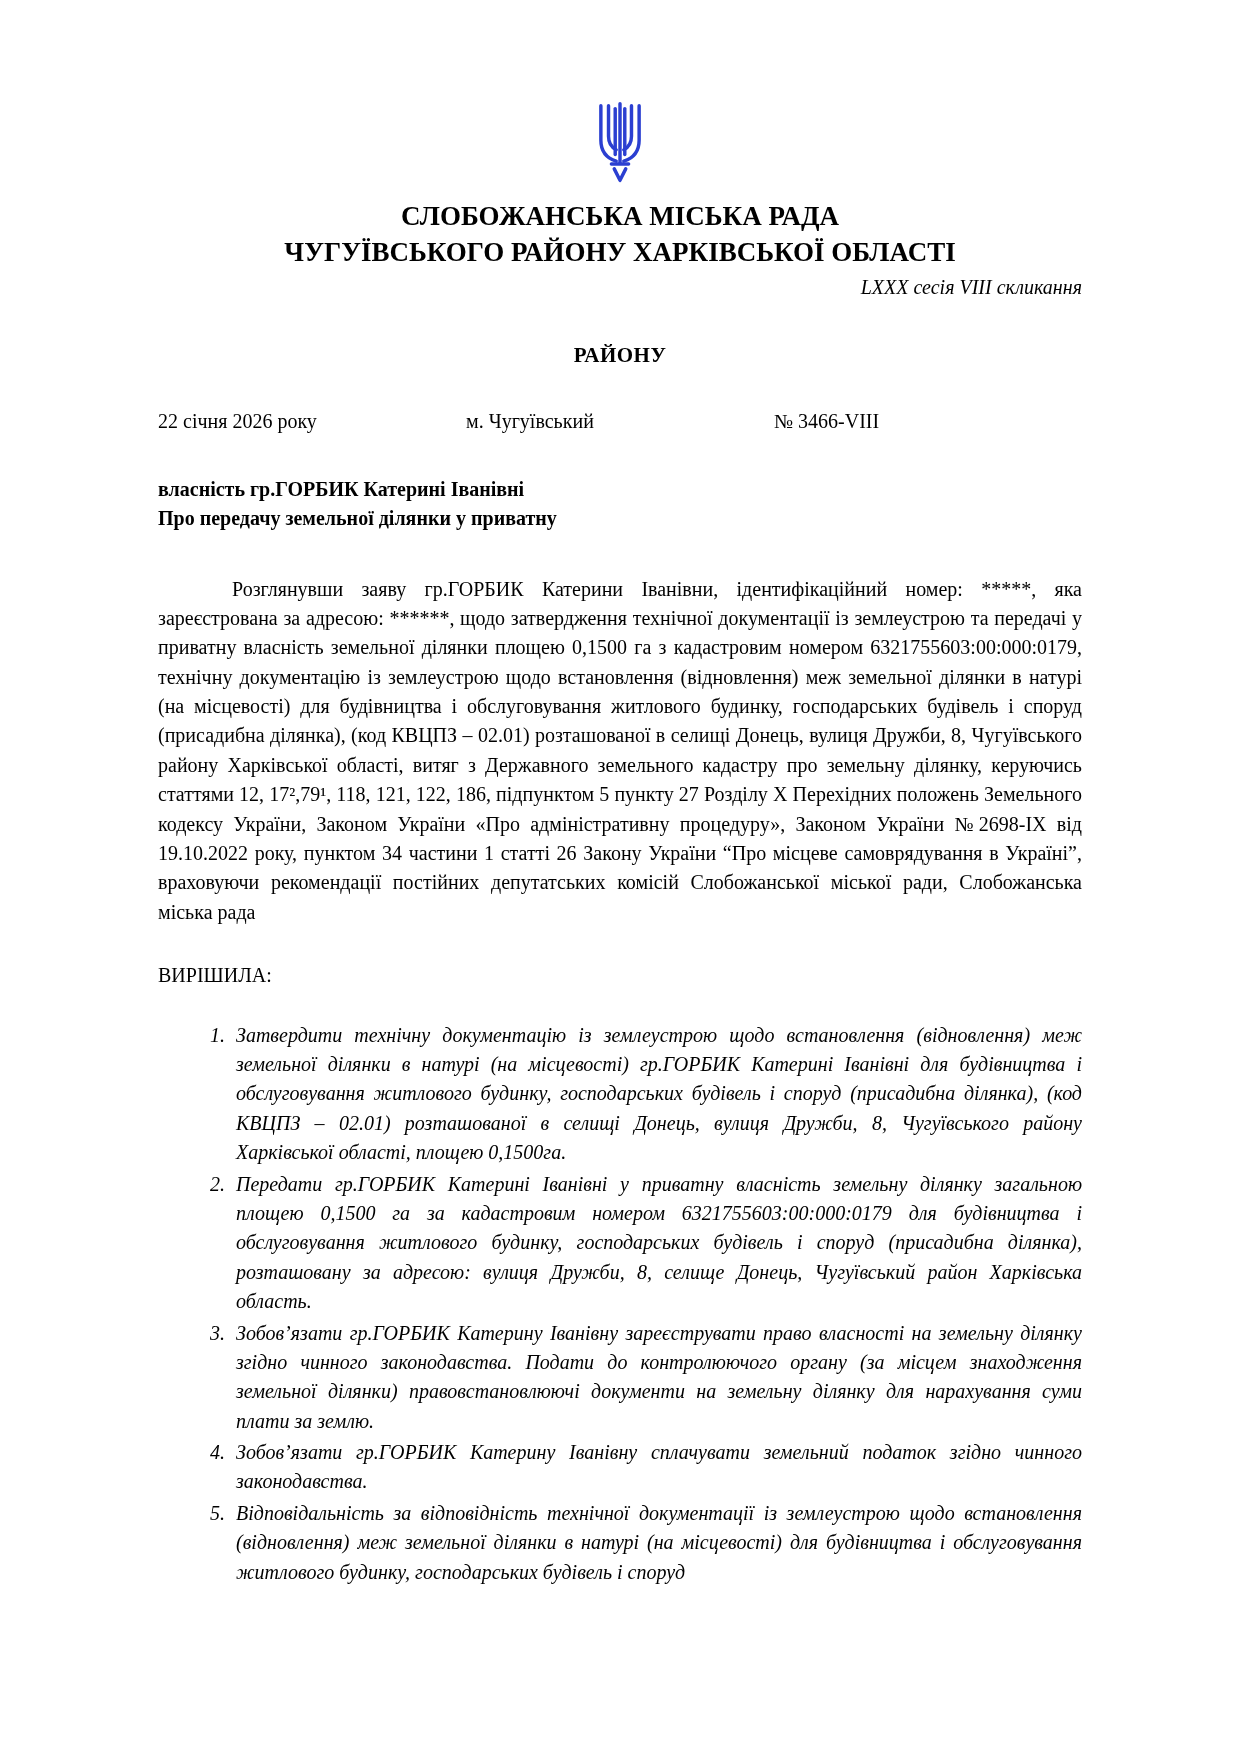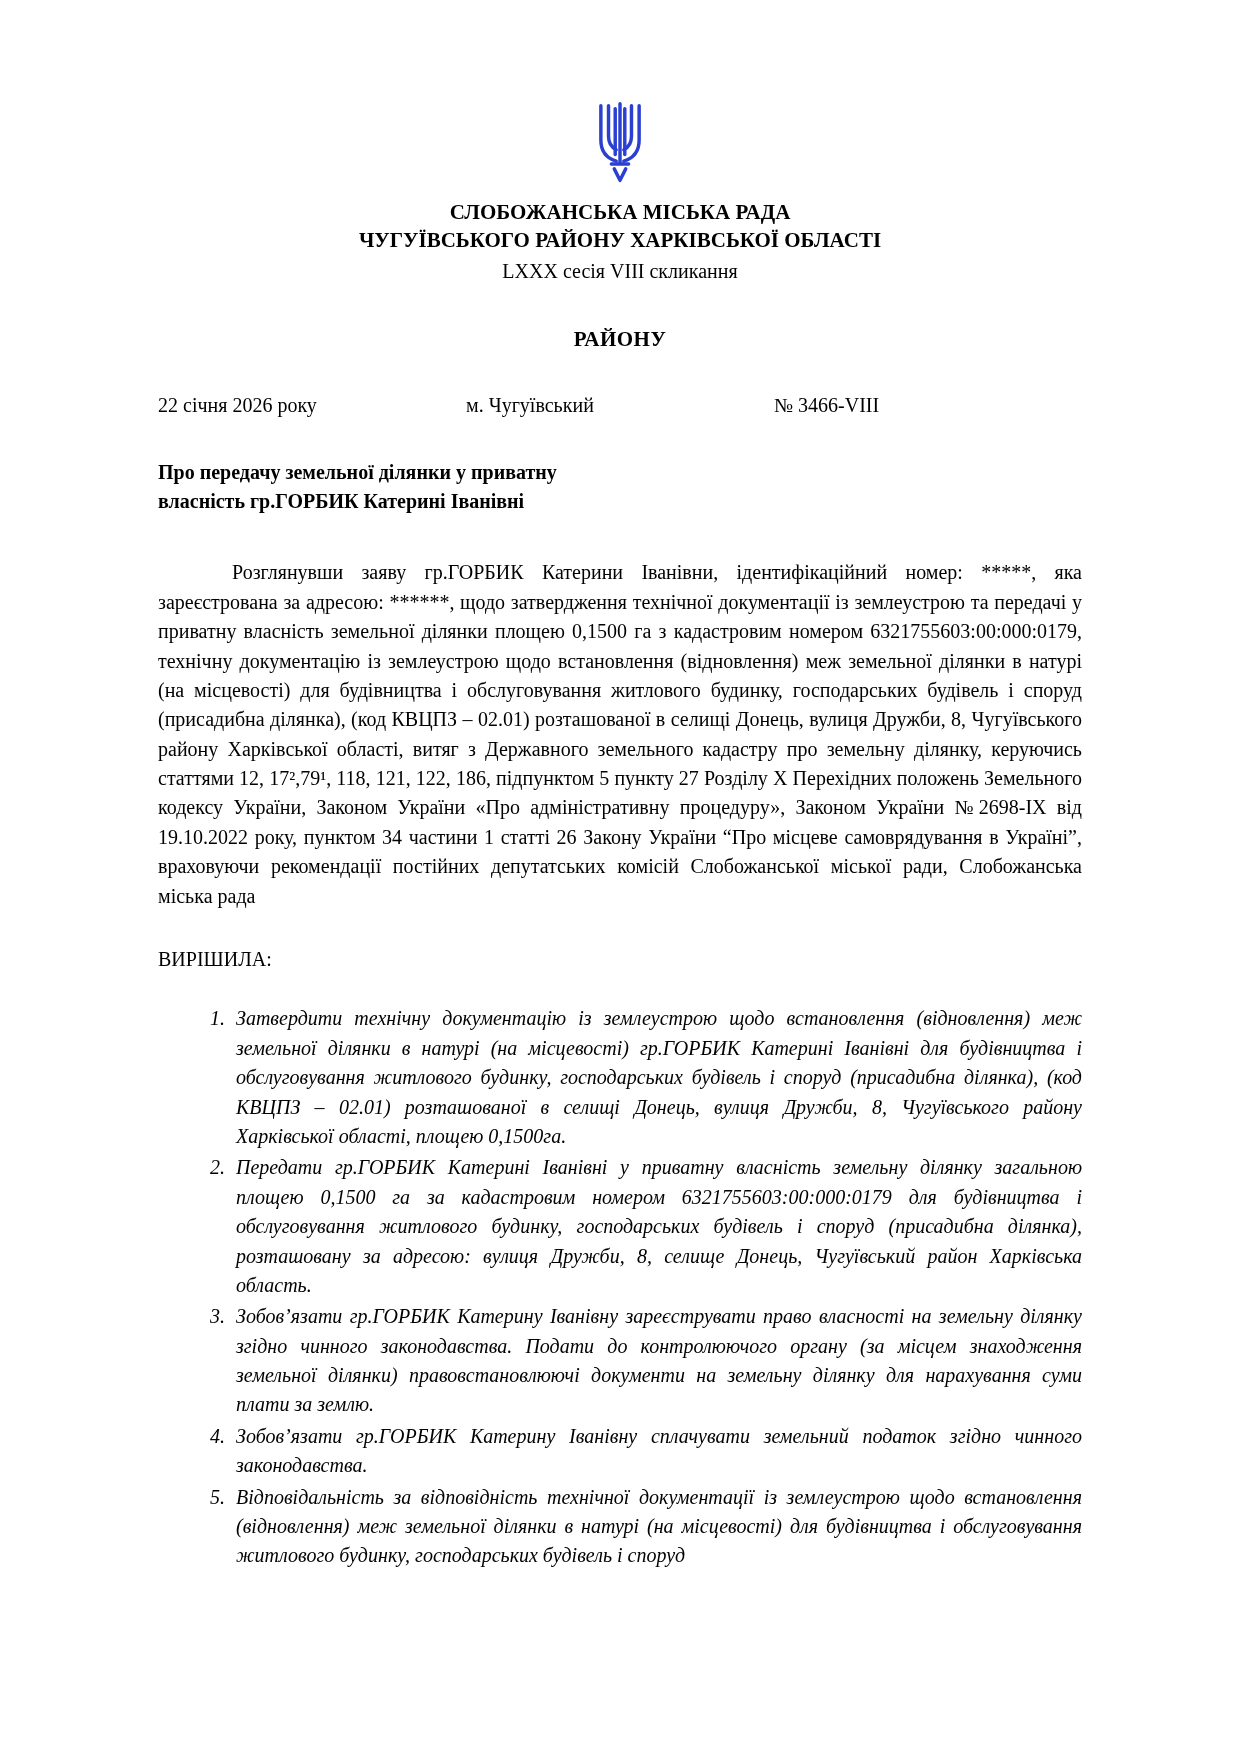--- a/index.html
+++ b/index.html
@@ -8,22 +8,22 @@
     min-height: 1754px;
     box-sizing: border-box;
     background: #ffffff;
     color: #000000;
     font-family: "Liberation Serif", "DejaVu Serif", serif;
     font-size: 20px;
     line-height: 1.47;
     padding: 100px 158px 60px 158px;
   }
   .emblem { display: flex; justify-content: center; margin-bottom: 10px; }
-  .org-line { font-weight: bold; font-size: 21px; line-height: 1.35; text-align: center; }
-  .session-line { font-size: 20px; text-align: center; margin-top: 2px; }
+  .org-line { font-weight: bold; font-size: 27px; line-height: 1.35; text-align: center; }
+  .session-line { font-size: 20px; text-align: right; margin-top: 2px; font-style: italic; }
   .doc-type { font-weight: bold; font-size: 21px; letter-spacing: 0.5px; text-align: center; margin-top: 38px; }
   .meta-row {
     display: grid;
     grid-template-columns: 1fr 1fr 1fr;
     margin-top: 36px;
   }
   .meta-row > span { text-align: left; white-space: nowrap; }
   .subject { font-weight: bold; margin-top: 38px; line-height: 1.45; }
   .preamble {
     margin: 42px 0 6px 0;
@@ -69,22 +69,22 @@
 
   <div class="doc-type">РАЙОНУ</div>
 
   <div class="meta-row">
     <span>22 січня 2026 року</span>
     <span>м. Чугуївський</span>
     <span>№ 3466-VIII</span>
   </div>
 
   <div class="subject">
+    <div>власність гр.ГОРБИК Катерині Іванівні</div>
     <div>Про передачу земельної ділянки у приватну</div>
-    <div>власність гр.ГОРБИК Катерині Іванівні</div>
   </div>
 
   <p class="preamble">Розглянувши заяву гр.ГОРБИК Катерини Іванівни, ідентифікаційний номер: *****, яка зареєстрована за адресою: ******, щодо затвердження технічної документації із землеустрою та передачі у приватну власність земельної ділянки площею 0,1500 га з кадастровим номером 6321755603:00:000:0179, технічну документацію із землеустрою щодо встановлення (відновлення) меж земельної ділянки в натурі (на місцевості) для будівництва і обслуговування житлового будинку, господарських будівель і споруд (присадибна ділянка), (код КВЦПЗ – 02.01) розташованої в селищі Донець, вулиця Дружби, 8, Чугуївського району Харківської області, витяг з Державного земельного кадастру про земельну ділянку, керуючись статтями 12, 17²,79¹, 118, 121, 122, 186, підпунктом 5 пункту 27 Розділу X Перехідних положень Земельного кодексу України, Законом України «Про адміністративну процедуру», Законом України №2698-IX від 19.10.2022 року, пунктом 34 частини 1 статті 26 Закону України “Про місцеве самоврядування в Україні”, враховуючи рекомендації постійних депутатських комісій Слобожанської міської ради, Слобожанська міська рада</p>
 
   <div class="resolved">ВИРІШИЛА:</div>
 
   <ol class="resolution">
     <li>Затвердити технічну документацію із землеустрою щодо встановлення (відновлення) меж земельної ділянки в натурі (на місцевості) гр.ГОРБИК Катерині Іванівні для будівництва і обслуговування житлового будинку, господарських будівель і споруд (присадибна ділянка), (код КВЦПЗ – 02.01) розташованої в селищі Донець, вулиця Дружби, 8, Чугуївського району Харківської області,  площею 0,1500га.</li>
     <li>Передати гр.ГОРБИК Катерині Іванівні у приватну власність земельну ділянку загальною площею 0,1500 га за кадастровим номером 6321755603:00:000:0179 для будівництва і обслуговування житлового будинку, господарських будівель і споруд (присадибна ділянка), розташовану за адресою: вулиця Дружби, 8, селище Донець, Чугуївський район Харківська область.</li>
     <li>Зобов’язати  гр.ГОРБИК Катерину Іванівну зареєструвати право власності на земельну ділянку згідно чинного законодавства. Подати до контролюючого органу (за місцем знаходження земельної ділянки) правовстановлюючі документи на земельну ділянку для нарахування суми плати за землю.</li>

